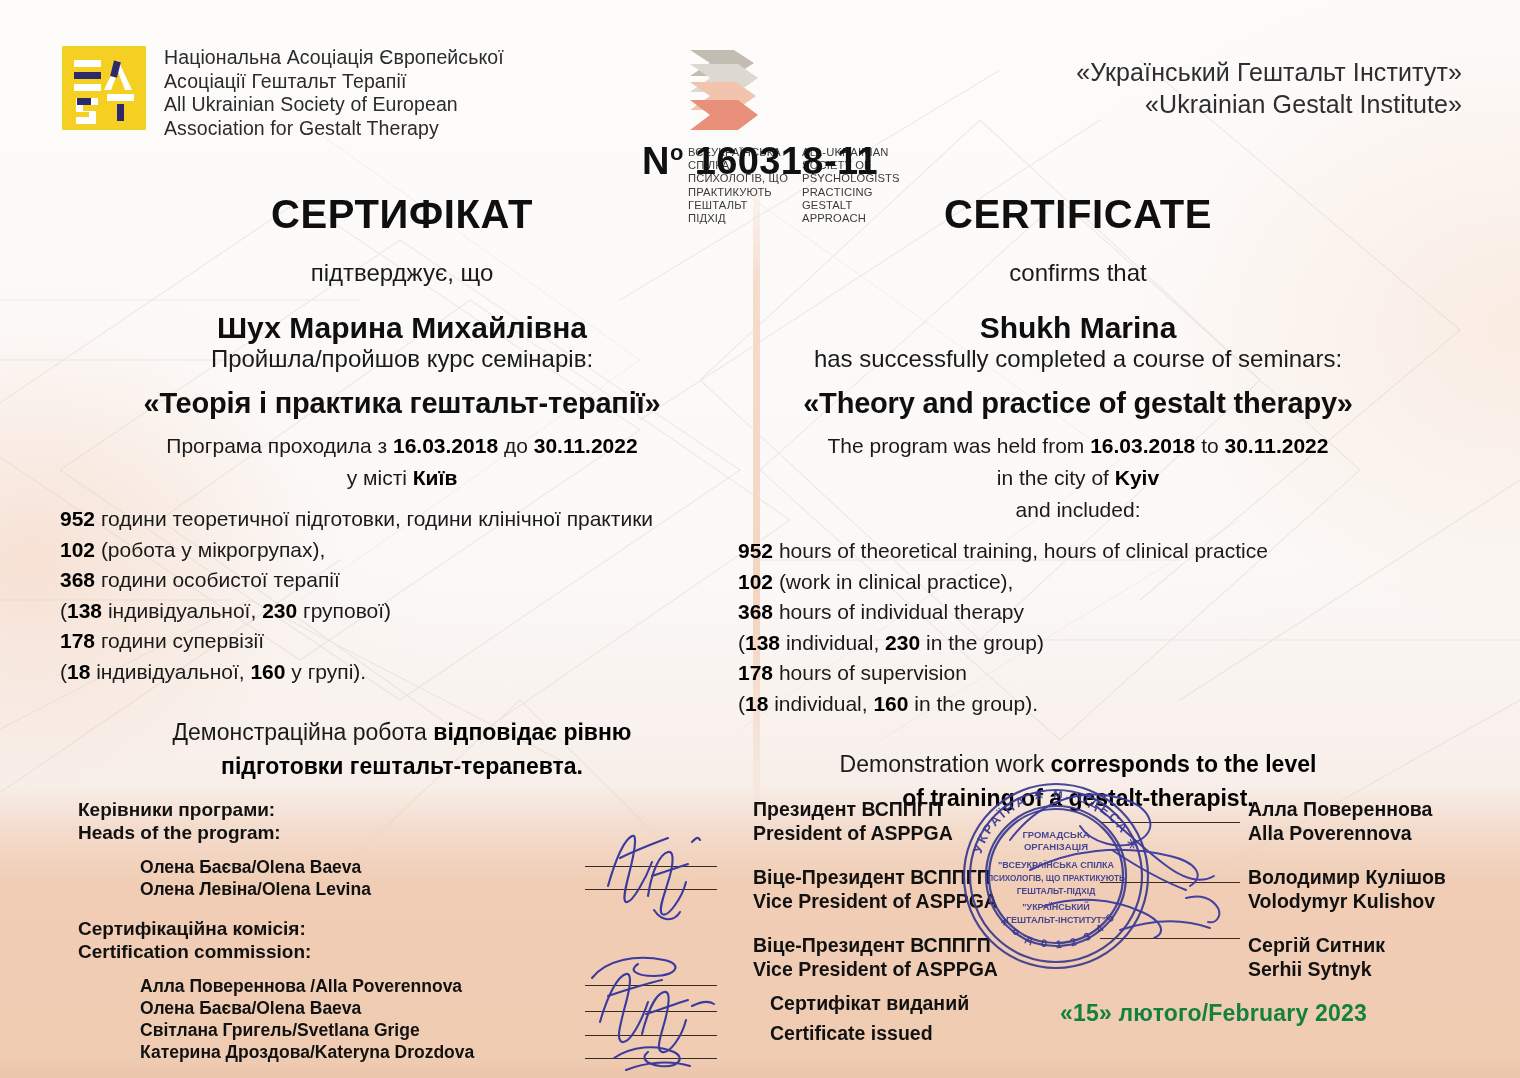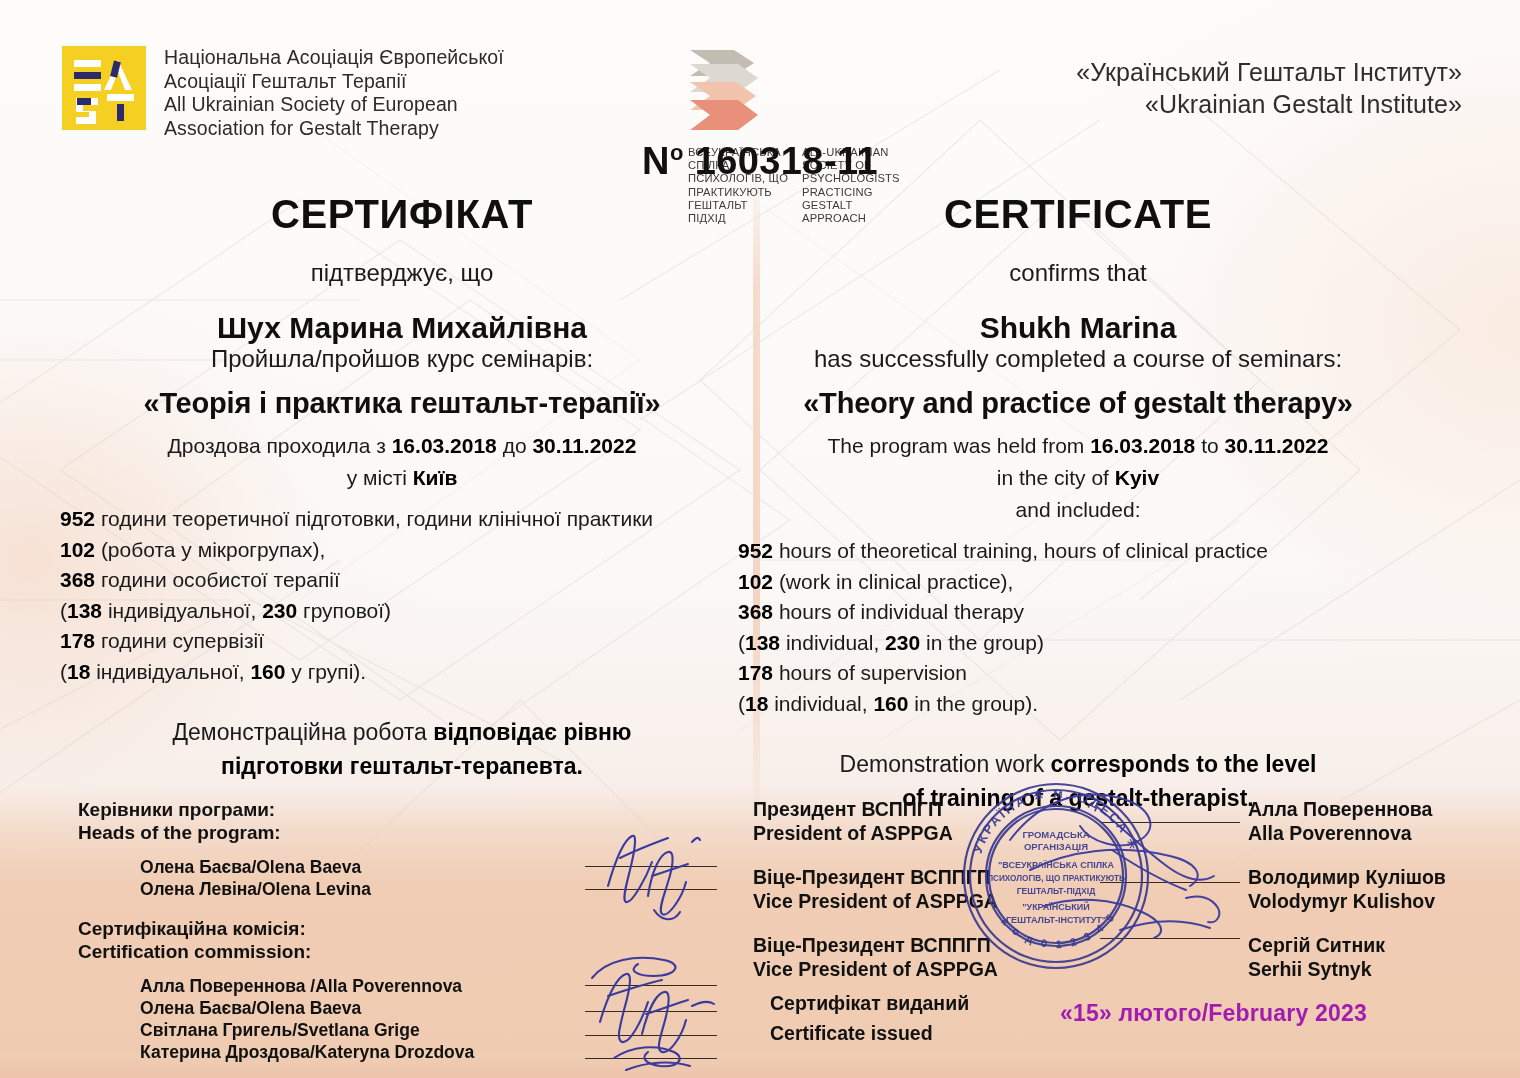--- a/index.html
+++ b/index.html
@@ -78,21 +78,21 @@
   
   .f-heads{position:absolute;left:78px;top:798px;}
   .f-h-title{font-size:19px;line-height:23px;font-weight:bold;color:#111;white-space:pre-line;}
   .f-h-names{font-size:17.5px;line-height:22px;font-weight:bold;color:#111;margin-top:12px;padding-left:62px;white-space:pre-line;}
   .f-comm{position:absolute;left:78px;top:917px;}
   .f-right{position:absolute;left:753px;top:798px;width:740px;}
   .f-row{position:relative;height:68px;}
   .f-role{font-size:19.5px;line-height:23.5px;font-weight:bold;color:#111;white-space:pre-line;}
   .f-person{position:absolute;left:495px;top:0;font-size:19.5px;line-height:23.5px;font-weight:bold;color:#111;white-space:pre-line;}
   .f-issued{position:absolute;left:770px;top:988px;font-size:19.5px;line-height:30px;font-weight:bold;color:#111;white-space:pre-line;}
-  .f-date{position:absolute;left:1060px;top:1000px;font-size:23px;font-weight:bold;color:#a21caf;letter-spacing:.2px;}
+  .f-date{position:absolute;left:1060px;top:1000px;font-size:23px;font-weight:bold;color:#15803d;letter-spacing:.2px;}
   
   .sig-line{position:absolute;height:0;border-top:1.6px solid #3a2b22;}
   .sig-ink{position:absolute;pointer-events:none;}
   .stamp{position:absolute;left:958px;top:778px;width:196px;height:196px;pointer-events:none;}
 </style>
 </head>
 <body>
 
 <div id="cert">
 
@@ -182,21 +182,21 @@
     <span>N</span><sup>o</sup>&nbsp;<span>160318-11</span>
   </div>
 
   <div class="col col-ua">
     <div class="c-title">СЕРТИФІКАТ</div>
     <div class="c-sub">підтверджує, що</div>
     <div class="c-name">Шух Марина Михайлівна</div>
     <div class="c-course-lead">Пройшла/пройшов курс семінарів:</div>
     <div class="c-course">«Теорія і практика гештальт-терапії»</div>
     <div class="c-period">
-      <span>Дроздова проходила з</span>
+      <span>Програма проходила з</span>
       <b>16.03.2018</b>
       <span>до</span>
       <b>30.11.2022</b>
     </div>
     <div class="c-city">
       <span>у місті</span>
       <b>Київ</b>
     </div>
     <div class="c-list">
         <div><b>952</b><span> години теоретичної підготовки, години клінічної практики</span></div>

